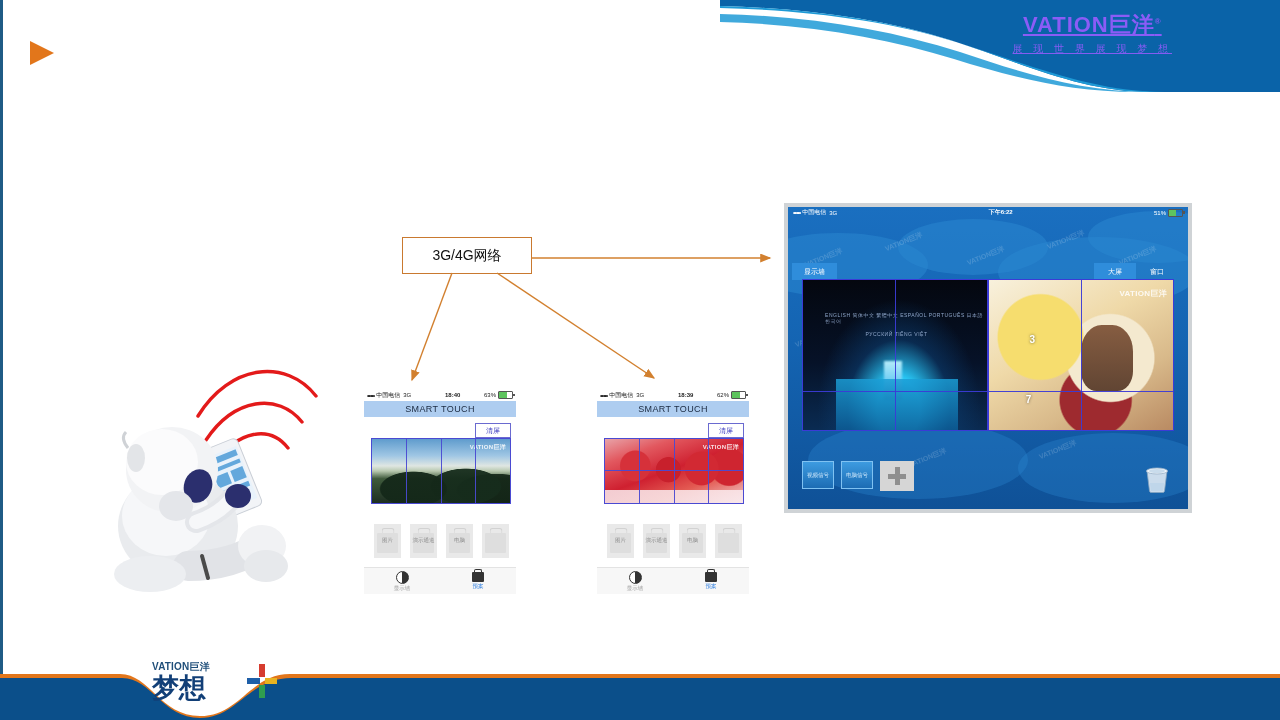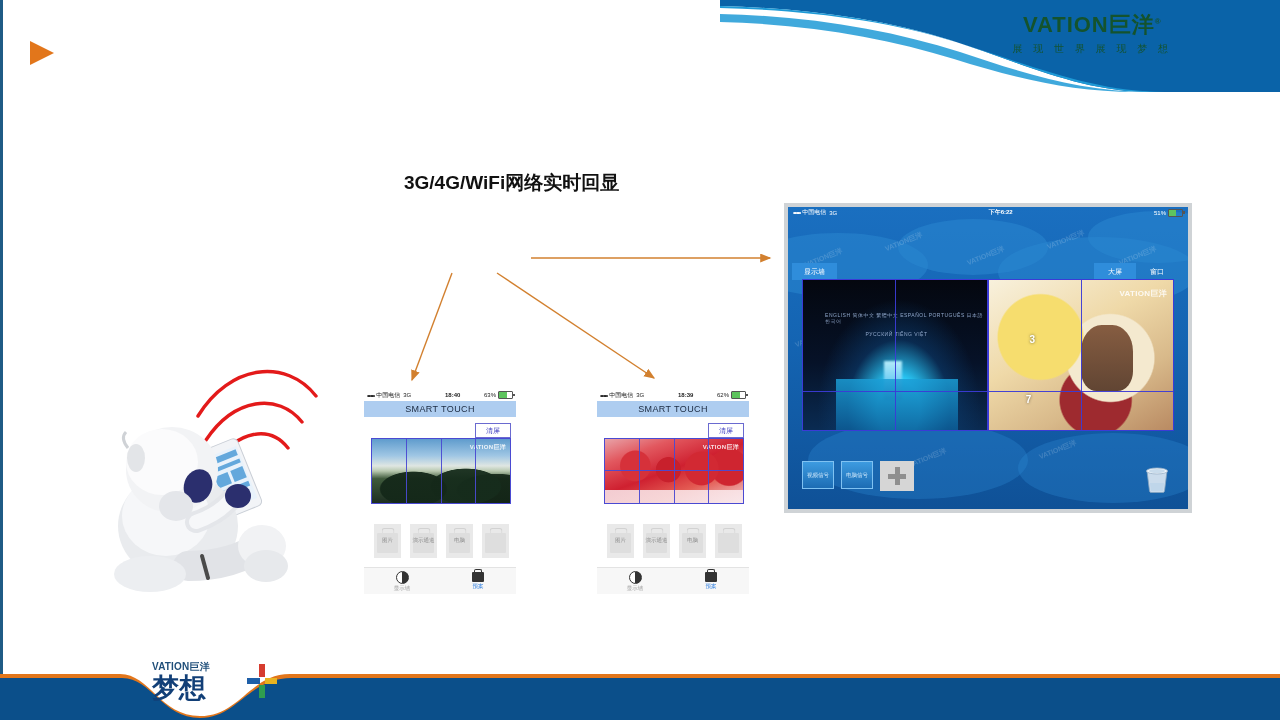--- a/index.html
+++ b/index.html
@@ -16,21 +16,21 @@
   
   .header-swoosh{position:absolute;right:0;top:0;width:560px;height:92px;overflow:hidden;}
   .header-title{
     position:absolute;left:78px;top:33px;
     font-size:27px;font-weight:bold;color:#1f4e79;letter-spacing:.5px;white-space:nowrap;
   }
   .header-bullet{
     position:absolute;left:30px;top:41px;width:0;height:0;
     border-left:24px solid #e2761b;border-top:12px solid transparent;border-bottom:12px solid transparent;
   }
-  .brand{position:absolute;right:108px;top:14px;text-align:center;color:#14532d;}
+  .brand{position:absolute;right:108px;top:14px;text-align:center;color:#8b5cf6;text-decoration:underline;}
   .brand-main{font-size:22px;font-weight:bold;letter-spacing:1px;line-height:1;white-space:nowrap;}
   .brand-main sup{font-size:8px;vertical-align:super;}
   .brand-sub{font-size:10px;letter-spacing:4px;margin-top:6px;white-space:nowrap;opacity:.95;}
 
   
   .headline{position:absolute;left:404px;top:170px;font-size:19px;font-weight:bold;color:#111;white-space:nowrap;}
 
   
   .callout{
     position:absolute;left:402px;top:237px;width:128px;height:35px;
@@ -142,21 +142,23 @@
     </svg>
   </div>
 
   <div class="brand">
     <div class="brand-main"><span>VATION巨洋</span><sup>®</sup></div>
     <div class="brand-sub">展 现 世 界    展 现 梦 想</div>
   </div>
 
   <div class="header-bullet"></div>
 
-  <div class="headline">3G/4G/WiFi网络实时回显</div>
+  <div class="callout">
+    <span>3G/4G网络</span>
+  </div>
 
   <svg class="arrows">
     <defs>
       <marker id="ah" markerWidth="9" markerHeight="9" refX="7" refY="3.2" orient="auto">
         <path d="M0,0 L8,3.2 L0,6.4 z" fill="#d2802f"></path>
       </marker>
     </defs>
     <path d="M531,258 L770,258" stroke="#d2802f" stroke-width="1.4" fill="none" marker-end="url(#ah)"></path>
     <path d="M452,273 L412,380" stroke="#d2802f" stroke-width="1.4" fill="none" marker-end="url(#ah)"></path>
     <path d="M497,273 L654,378" stroke="#d2802f" stroke-width="1.4" fill="none" marker-end="url(#ah)"></path>

